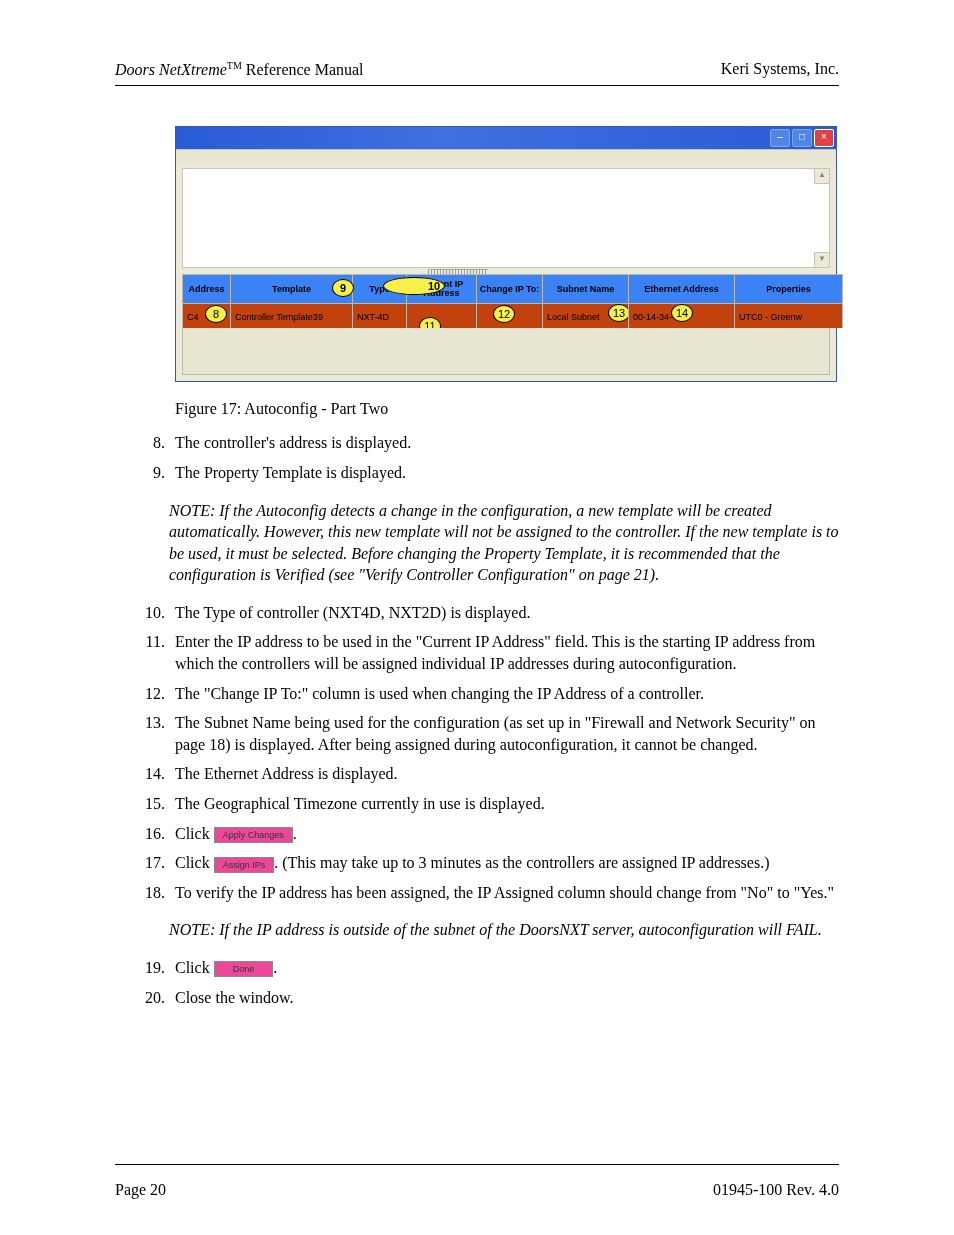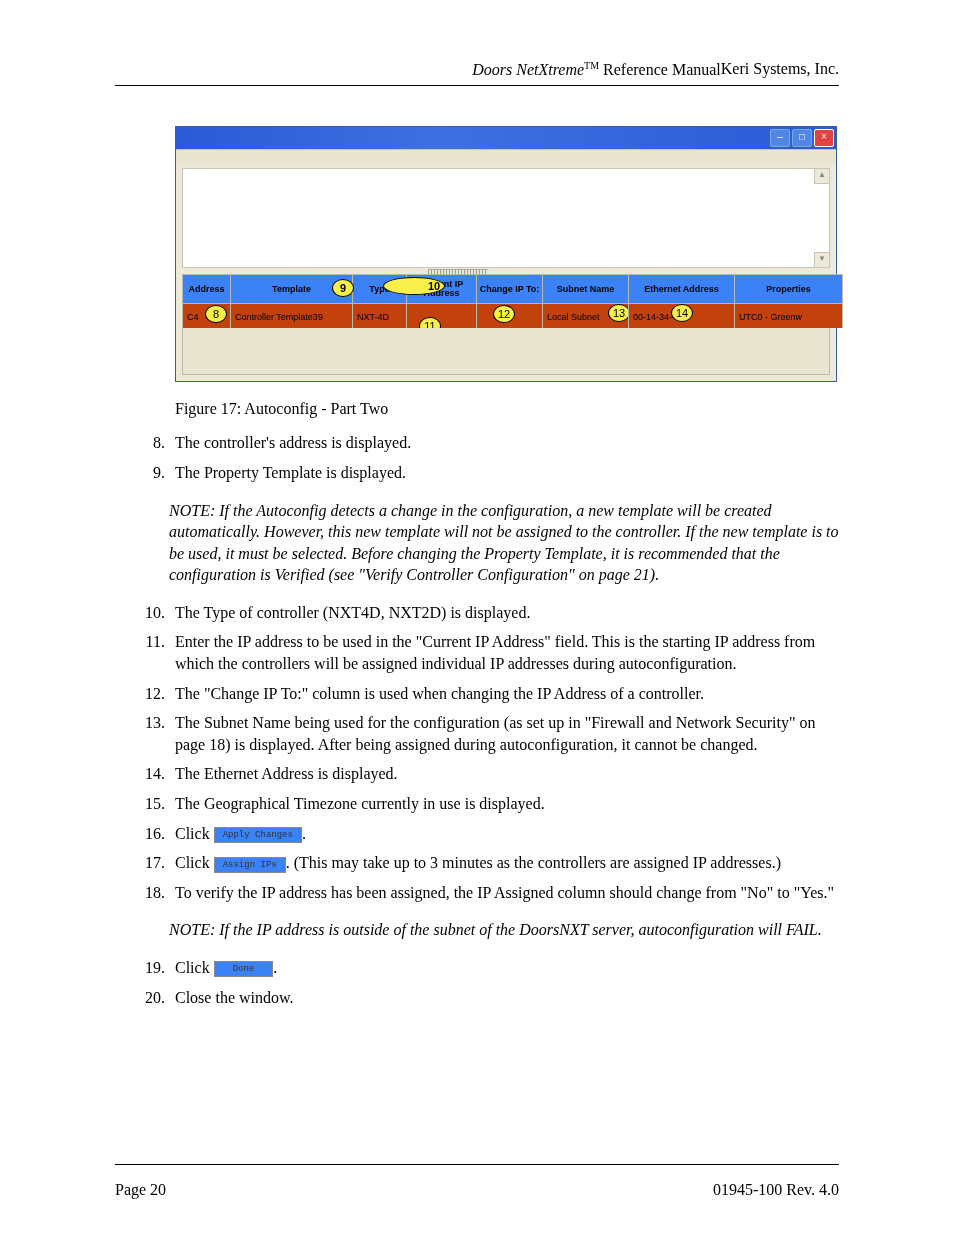--- a/index.html
+++ b/index.html
@@ -11,21 +11,21 @@
   }
   .page {
     width: 954px;
     height: 1235px;
     position: relative;
     box-sizing: border-box;
     padding: 60px 115px 50px 115px;
   }
   .header-row {
     display: flex;
-    justify-content: flex-end;
+    justify-content: space-between;
     font-size: 16px;
     margin-bottom: 6px;
   }
   .header-left {
     font-style: italic;
   }
   .tm {
     font-style: normal;
     font-size: 10px;
     vertical-align: super;
@@ -192,22 +192,22 @@
   .note {
     font-style: italic;
     font-size: 16px;
     margin: 16px 0 16px 54px;
     line-height: 1.35;
   }
   .inline-btn {
     display: inline-block;
     vertical-align: middle;
     border: 1px solid #888;
-    background: #3b82f6;
-    font-family: Liberation Mono, monospace;
+    background: #ec4899;
+    font-family: Liberation Sans, sans-serif;
     font-size: 9px;
     padding: 1px 8px;
     color: #333;
     line-height: 12px;
     font-style: normal;
     text-align: center;
   }
 </style>
 </head>
 <body>

